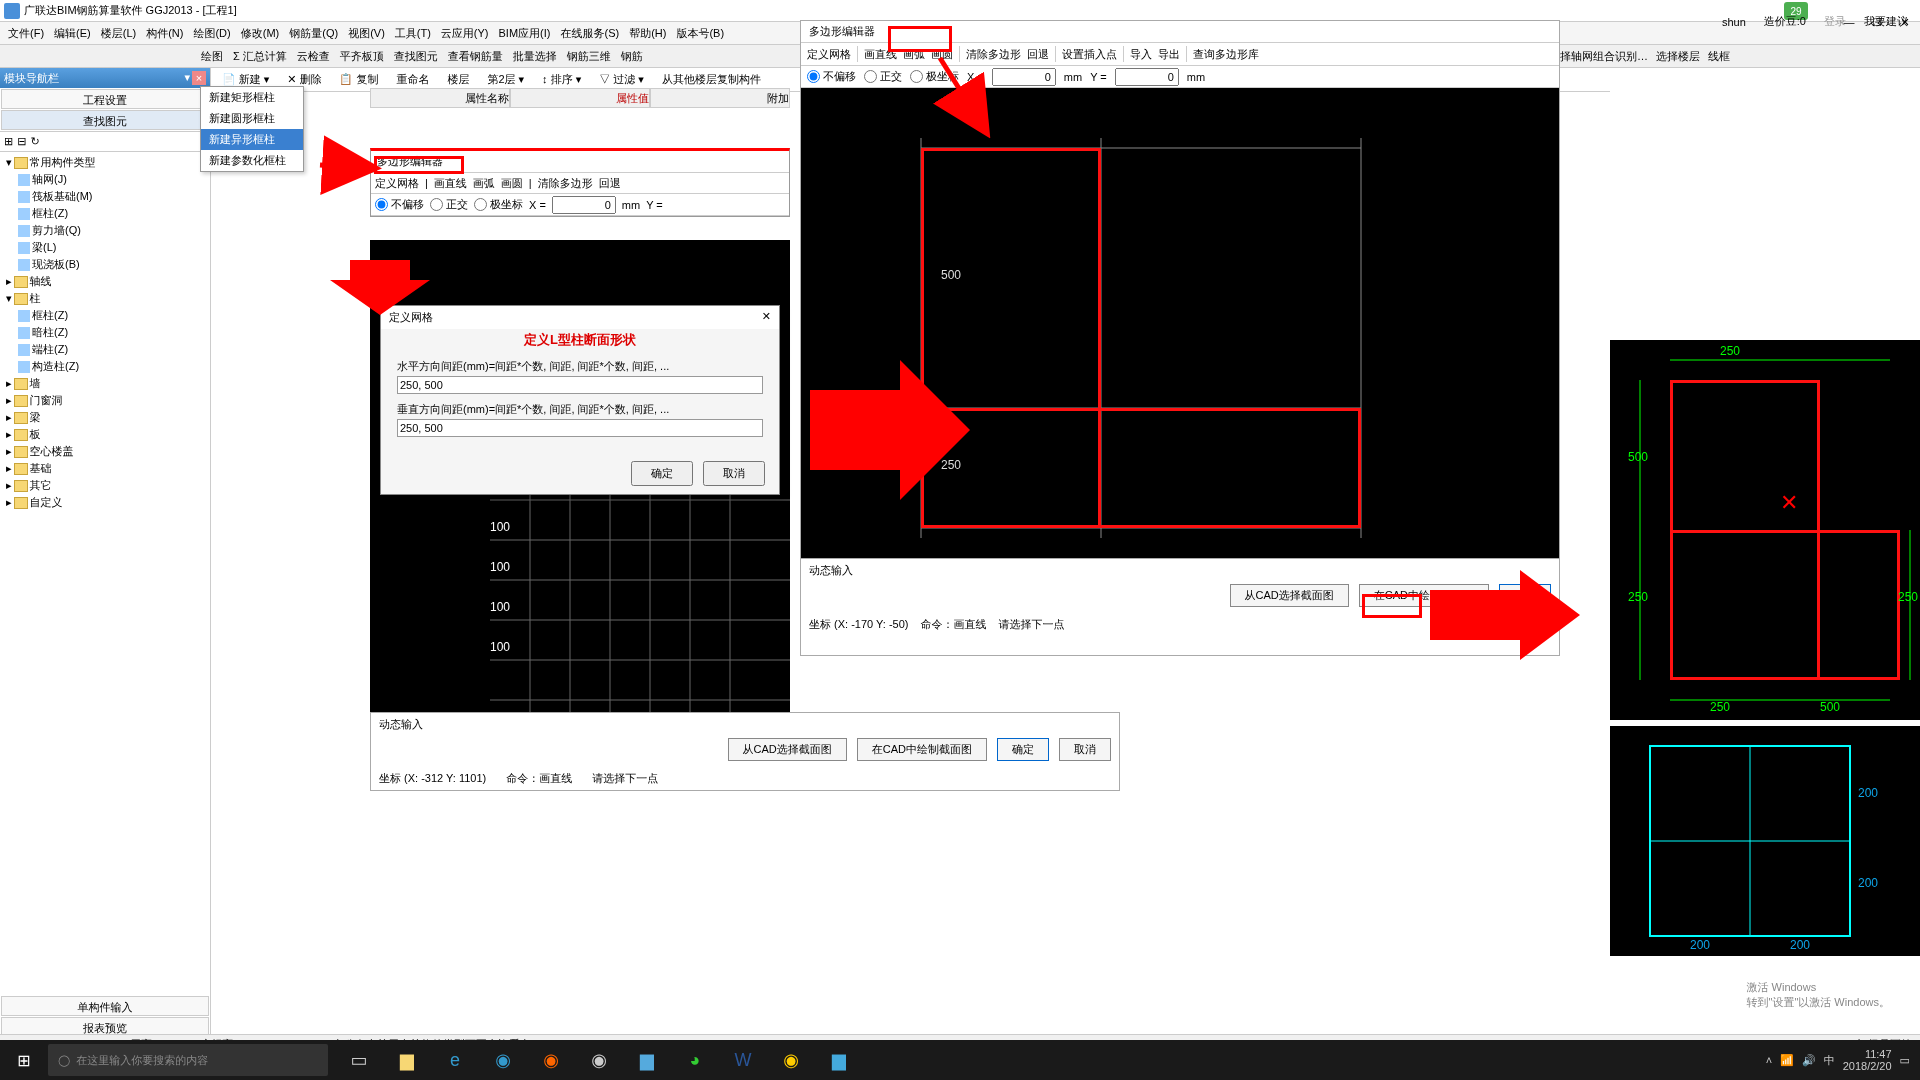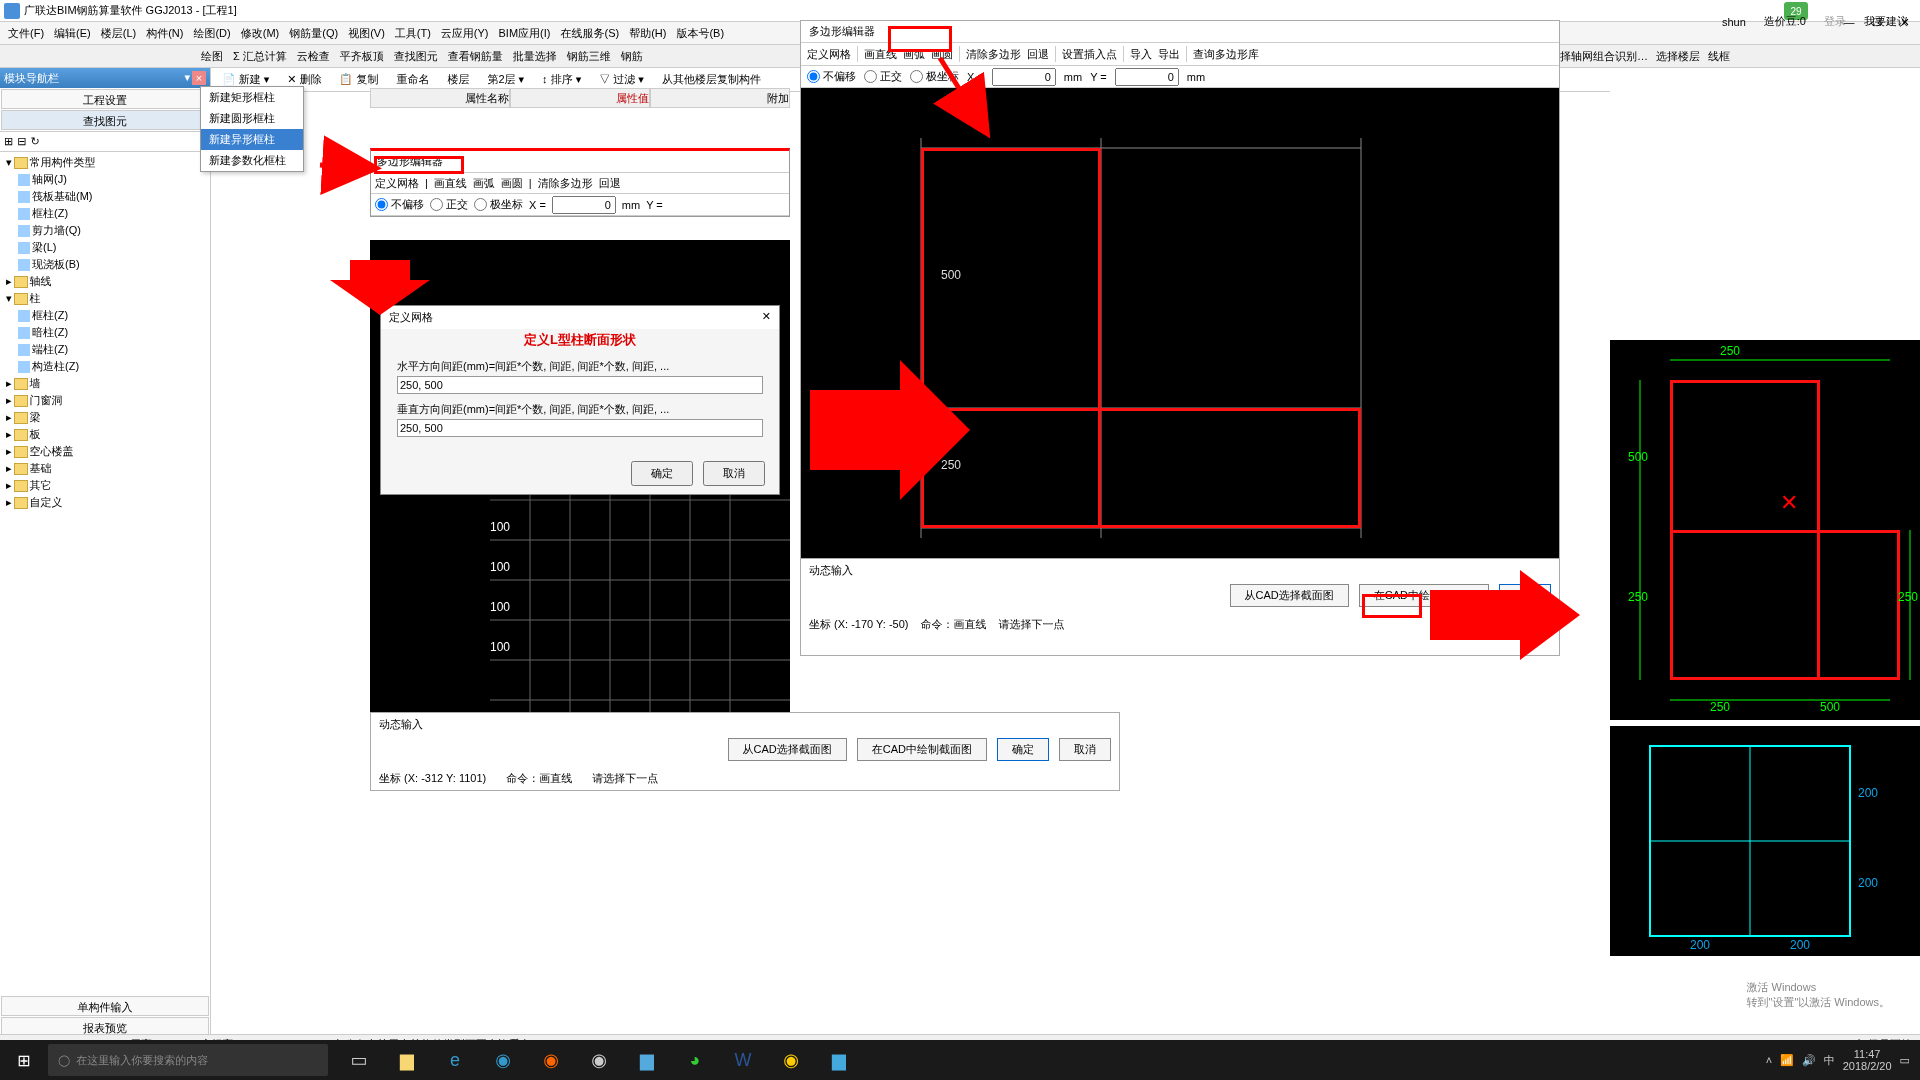--- a/index.html
+++ b/index.html
@@ -525,21 +525,21 @@
     <div style="color:#3c3">◕</div>
     <div style="color:#2a5699">W</div>
     <div style="color:#fc0">◉</div>
     <div style="color:#4ad">▆</div>
   </div>
   <div class="tray">
     <span>˄</span>
     <span>📶</span>
     <span>🔊</span>
     <span>中</span>
-    <span style="text-align:center">
+    <span style="text-align:right">
       <div>11:47</div>
       <div>2018/2/20</div>
     </span>
     <span>▭</span>
   </div>
 </div>
 
 <div class="highlight-red" style="top:26px;left:888px;width:64px;height:26px"></div>
 <div class="highlight-red" style="top:156px;left:374px;width:90px;height:18px"></div>
 <div class="highlight-red" style="top:594px;left:1362px;width:60px;height:24px"></div>

